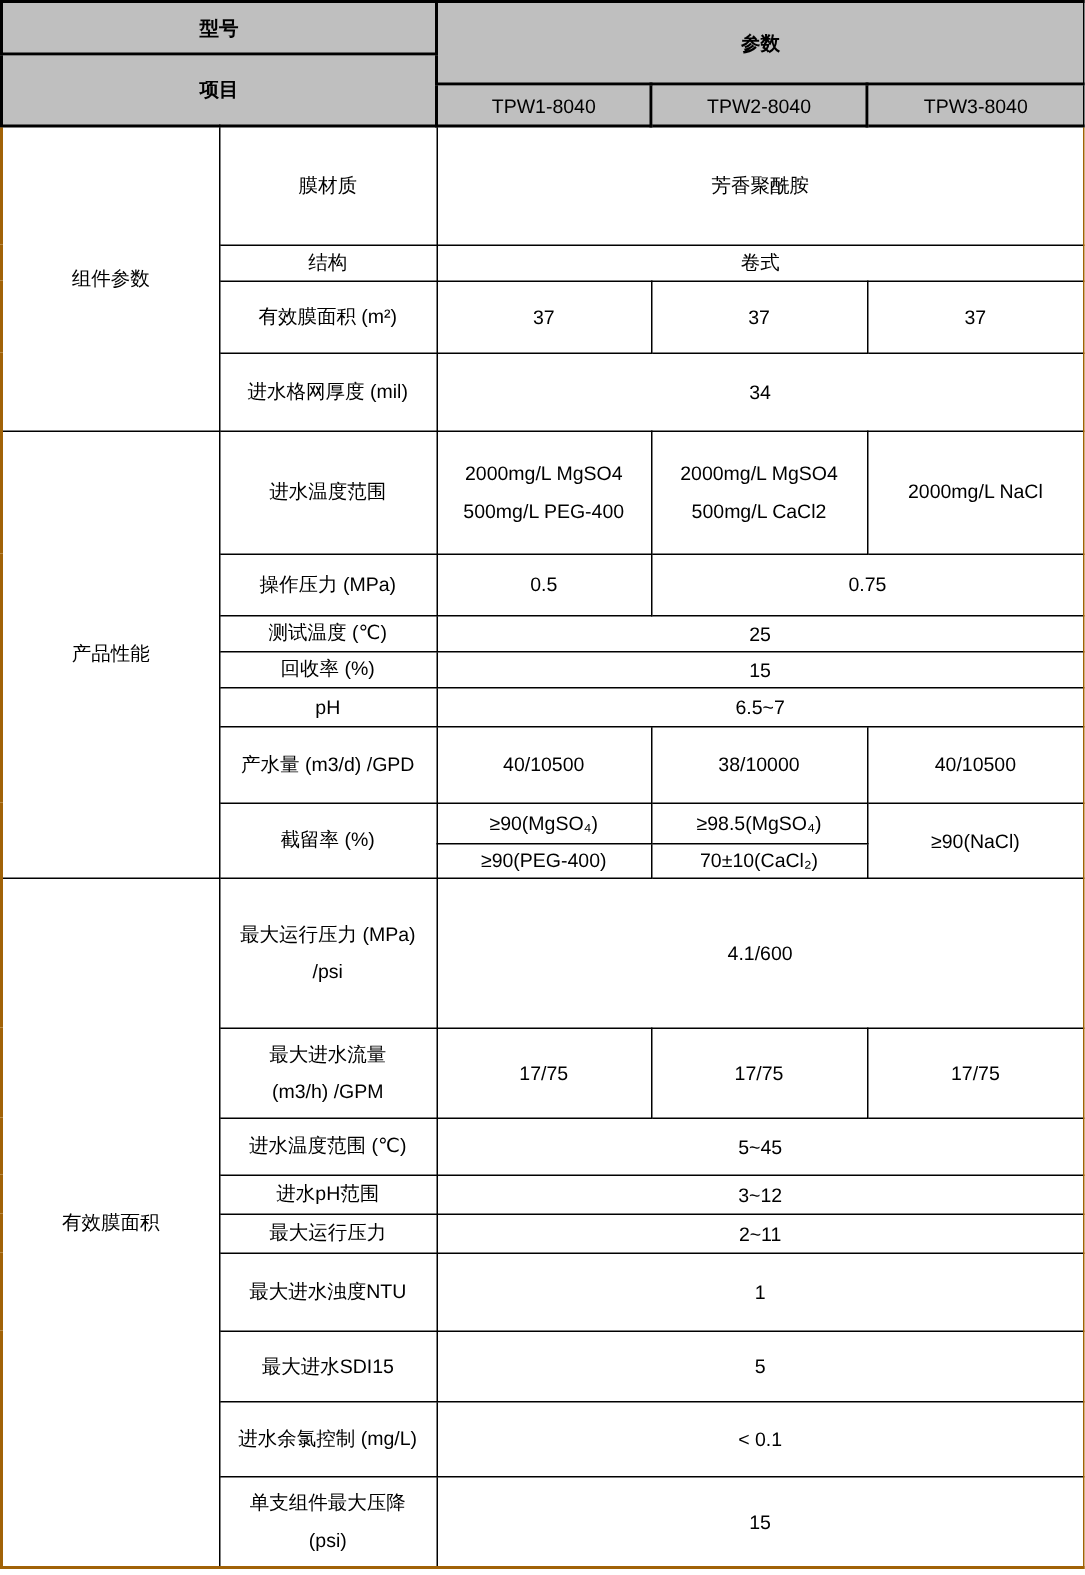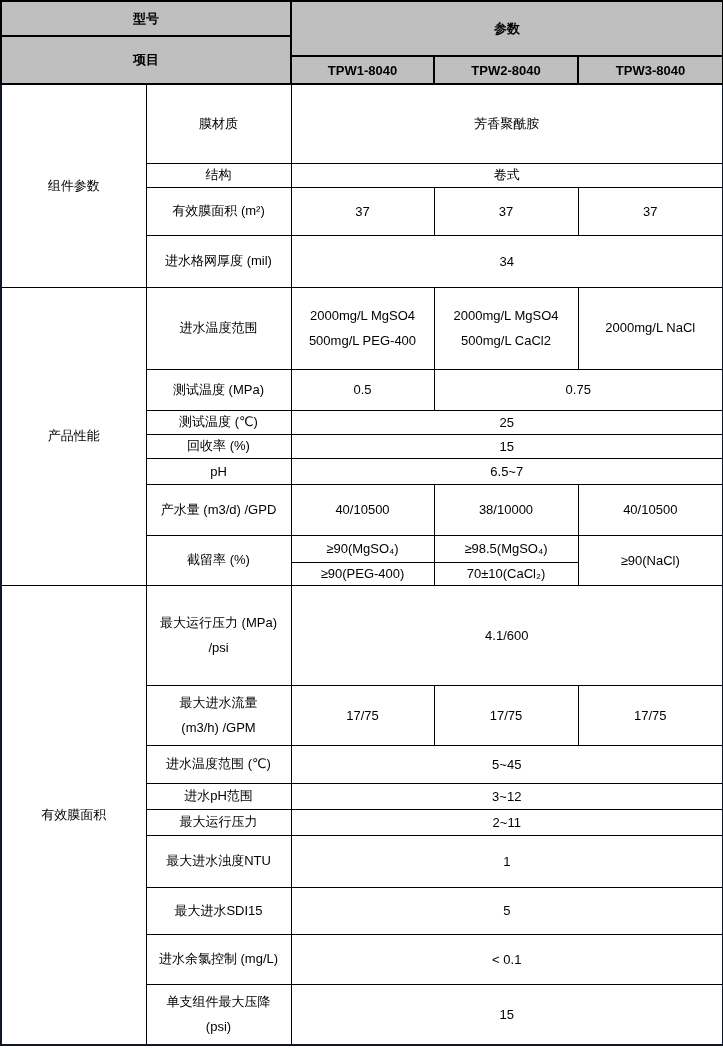--- a/index.html
+++ b/index.html
@@ -5,37 +5,37 @@
   html,body{margin:0;padding:0;background:#ffffff;}
   body{
     width:723px;
     font-family:"Liberation Sans","DejaVu Sans",sans-serif;
     color:#000;
   }
   table.spec{
     border-collapse:collapse;
     table-layout:fixed;
     width:722px;
-    border:2px solid #0f172a;
+    border:2px solid #a16207;
   }
   .spec th,.spec td{
     border:1px solid #000;
     text-align:center;
     vertical-align:middle;
     font-size:13px;
     padding:1px 3px;
     overflow:hidden;
     background:#ffffff;
   }
   .spec thead th{
     background:#bfbfbf;
     font-weight:bold;
     border-width:2px;
   }
-  .spec thead th.model-name{font-weight:bold;margin-left:40px;}
+  .spec thead th.model-name{font-weight:normal;margin-left:40px;}
   .pre{white-space:pre-line;}
   .lh2{line-height:1.95;}
   
   .hA{height:35px}.hB{height:20px}.hC{height:28px}
   .h79{height:79px}.h24{height:24px}.h48{height:48px}.h52{height:52px}
   .h82{height:82px}.h41{height:41px}.h26{height:26px}.h51{height:51px}
   .h27{height:27px}.h23{height:23px}
   .h100{height:100px}.h60{height:60px}.h38{height:38px}
   .h47{height:47px}.h50{height:50px}.h61{height:61px}
 </style>
@@ -89,21 +89,21 @@
     <tr class="h82">
       <td rowspan="8">产品性能</td>
       <td>进水温度范围</td>
       <td class="pre lh2">2000mg/L MgSO4
 500mg/L PEG-400</td>
       <td class="pre lh2">2000mg/L MgSO4
 500mg/L CaCl2</td>
       <td class="pre lh2">2000mg/L NaCl</td>
     </tr>
     <tr class="h41">
-      <td>测试温度 (MPa)</td>
+      <td>操作压力 (MPa)</td>
       <td>0.5</td>
       <td colspan="2">0.75</td>
     </tr>
     <tr class="h24">
       <td>测试温度 (℃)</td>
       <td colspan="3">25</td>
     </tr>
     <tr class="h24">
       <td>回收率 (%)</td>
       <td colspan="3">15</td>

